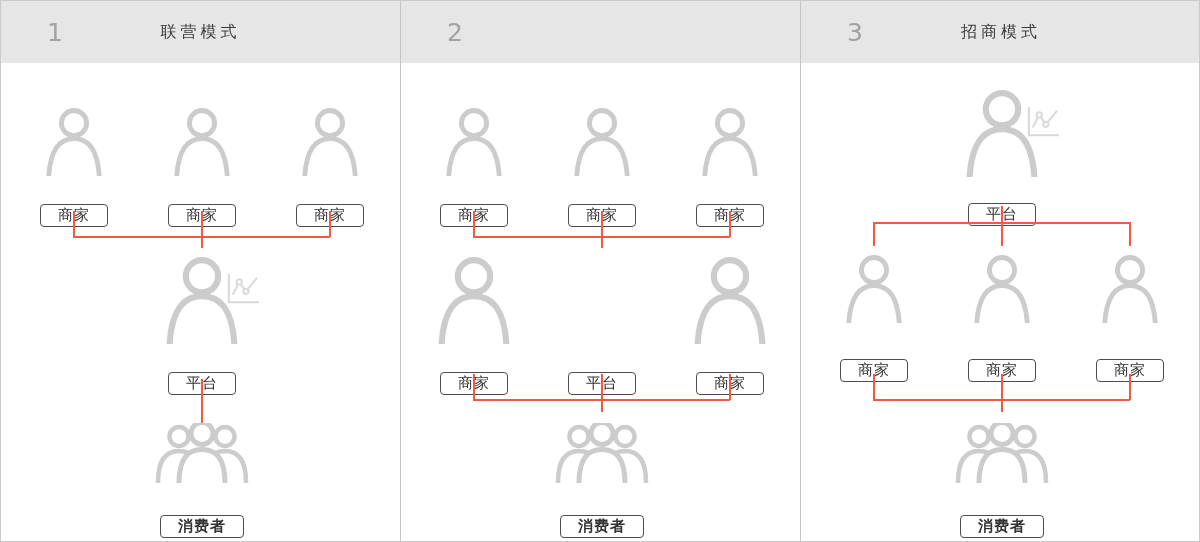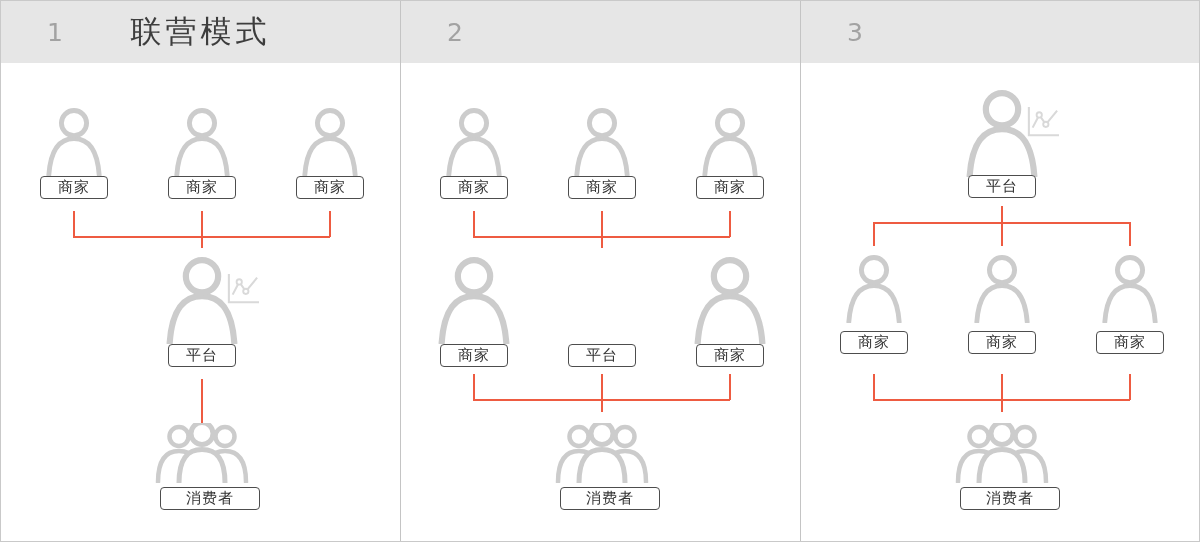--- a/index.html
+++ b/index.html
@@ -4,28 +4,28 @@
 <style>
   html,body{margin:0;padding:0;background:#fff;font-family:"DejaVu Sans","Liberation Sans",sans-serif;}
   .page{position:relative;width:1200px;height:542px;box-sizing:border-box;
         border:1px solid #c9c9c9;background:#fff;overflow:hidden;}
   .panel{position:absolute;top:0;width:400px;height:540px;}
   .panel.divided{border-right:1px solid #c4c4c4;box-sizing:border-box;}
   .phead{position:absolute;top:0;left:0;width:100%;height:62px;background:#e6e6e6;}
   .pnum{position:absolute;left:46px;top:50%;transform:translateY(-50%);
         font-size:25px;color:#a2a2a2;}
   .ptitle{position:absolute;left:0;width:100%;top:50%;transform:translateY(-50%);
-        text-align:center;font-size:31px;color:#3d3d3d;letter-spacing:4px;}
+        text-align:center;font-size:16px;color:#3d3d3d;letter-spacing:4px;}
   .pbody{position:absolute;top:62px;left:0;width:400px;height:478px;}
   .node{position:absolute;}
   .tag{position:absolute;height:23px;box-sizing:border-box;border:1.5px solid #4d4d4d;
        border-radius:4px;background:#fff;display:flex;align-items:center;justify-content:center;
-       font-size:15px;color:#333;letter-spacing:1px;}
+       font-size:15px;color:#333;letter-spacing:1px;margin-top:28px;}
   .tag.w2{width:68px;}
-  .tag.w3{width:100px;}
+  .tag.w3{width:84px;font-weight:bold;}
   .vline{position:absolute;width:1.5px;background:#ee5b41;}
   .hline{position:absolute;height:1.5px;background:#ee5b41;}
   svg{display:block;}
 </style>
 </head>
 <body>
 
 <svg width="0" height="0" style="position:absolute" aria-hidden="true">
   <defs>
     <symbol id="sym-person" viewBox="0 0 64 70">
@@ -133,20 +133,21 @@
       <svg class="node" style="left:153px;top:360px" width="96" height="60">
           <use href="#sym-group"></use>
         </svg>
       <div class="tag w3" style="left:159px;top:424px">消费者</div>
     </div>
   </div>
 
   <div class="panel" style="left:800px">
     <div class="phead">
       <span class="pnum">3</span>
+      <span class="ptitle">招商模式</span>
     </div>
     <div class="pbody">
 
       <svg class="node" style="left:161px;top:27px" width="80" height="87">
           <use href="#sym-person"></use>
         </svg>
       <svg class="node" style="left:225px;top:43px" width="34" height="32">
           <use href="#sym-chart"></use>
         </svg>
       <div class="tag w2" style="left:167px;top:112px">平台</div>

